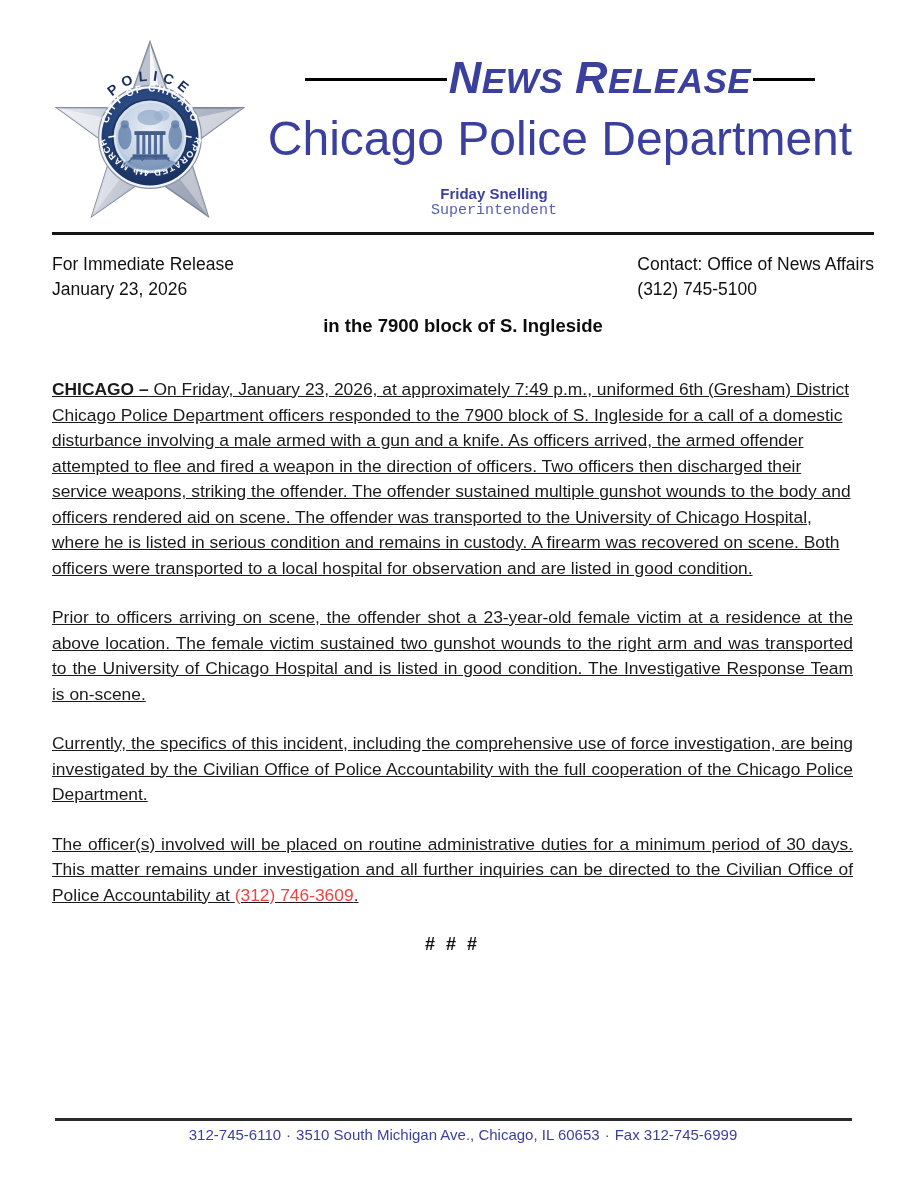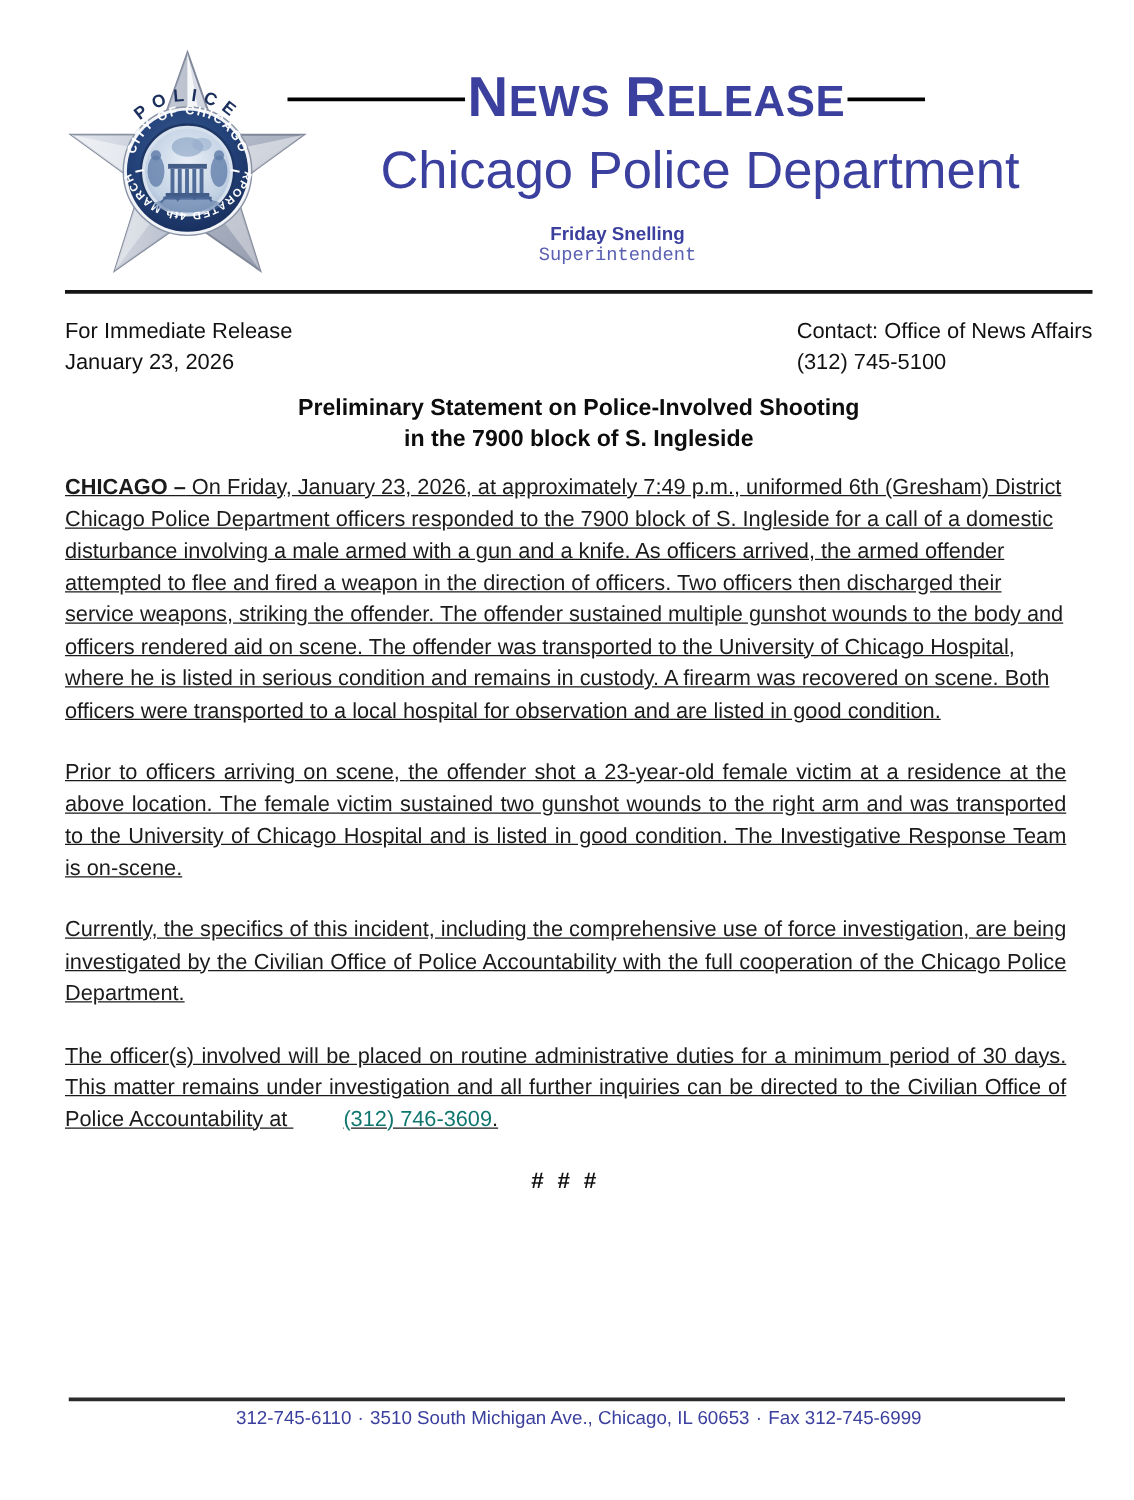--- a/index.html
+++ b/index.html
@@ -45,21 +45,22 @@
     top: 44px;
     width: 660px;
     height: 190px;
   }
 
   .newsrelease-row {
     position: relative;
     height: 66px;
     display: flex;
     align-items: center;
-    justify-content: flex-start;
+    justify-content: center;
+    font-style: italic;
   }
   .rule-seg {
     height: 3px;
     background: #000000;
     flex: 0 0 auto;
   }
   .rule-left  { width: 142px; margin-right: 2px; margin-top: 4px; }
   .rule-right { width: 62px;  margin-left: 2px;  margin-top: 4px; }
 
   .newsrelease {
@@ -69,21 +70,21 @@
     letter-spacing: 0.5px;
     white-space: nowrap;
     line-height: 1;
   }
   .nr-big   { font-size: 45px; }
   .nr-small { font-size: 35px; }
   .nr-gap   { display: inline-block; width: 12px; }
 
   .dept-name {
     text-align: center;
-    font-size: 42px;
+    font-size: 48px;
     color: #3b3f9e;
     line-height: 1.05;
     margin-top: 4px;
     white-space: nowrap;
   }
 
   .super-block {
     margin-top: 22px;
     text-align: center;
     padding-right: 132px;
@@ -150,23 +151,22 @@
   .body-copy p {
     margin: 0 0 24px 0;
     text-align: left;
     text-decoration: underline;
   }
   .body-copy p.justified {
     text-align: justify;
   }
   .lede { font-weight: bold; }
   .tel-link {
-    color: #0f766e;
+    color: #ef4444;
     text-decoration: none;
-    margin-left: 40px;
   }
   .hashes {
     margin-top: 10px;
     text-align: center;
     font-weight: bold;
     font-size: 18px;
     letter-spacing: 3px;
     color: #111111;
   }
 
@@ -307,21 +307,20 @@
       <div>For Immediate Release</div>
       <div>January 23, 2026</div>
     </div>
     <div class="contact-right">
       <div>Contact: Office of News Affairs</div>
       <div>(312) 745-5100</div>
     </div>
   </div>
 
   <div class="headline">
-    <div>Preliminary Statement on Police-Involved Shooting</div>
     <div>in the 7900 block of S. Ingleside</div>
   </div>
 
   <div class="body-copy">
 
     <p><span class="lede">CHICAGO –</span><span> On Friday, January 23, 2026, at approximately 7:49 p.m., uniformed 6th (Gresham) District Chicago Police Department officers responded to the 7900 block of S. Ingleside for a call of a domestic disturbance involving a male armed with a gun and a knife. As officers arrived, the armed offender attempted to flee and fired a weapon in the direction of officers. Two officers then discharged their service weapons, striking the offender.  The offender sustained multiple gunshot wounds to the body and officers rendered aid on scene. The offender was transported to the University of Chicago Hospital, where he is listed in serious condition and remains in custody. A firearm was recovered on scene. Both officers were transported to a local hospital for observation and are listed in good condition.</span></p>
 
     <p class="justified">Prior to officers arriving on scene, the offender shot a 23-year-old female victim at a residence at the above location. The female victim sustained two gunshot wounds to the right arm and was transported to the University of Chicago Hospital and is listed in good condition. The Investigative Response Team is on-scene.</p>
 
     <p class="justified">Currently, the specifics of this incident, including the comprehensive use of force investigation, are being investigated by the Civilian Office of Police Accountability with the full cooperation of the Chicago Police Department.</p>

